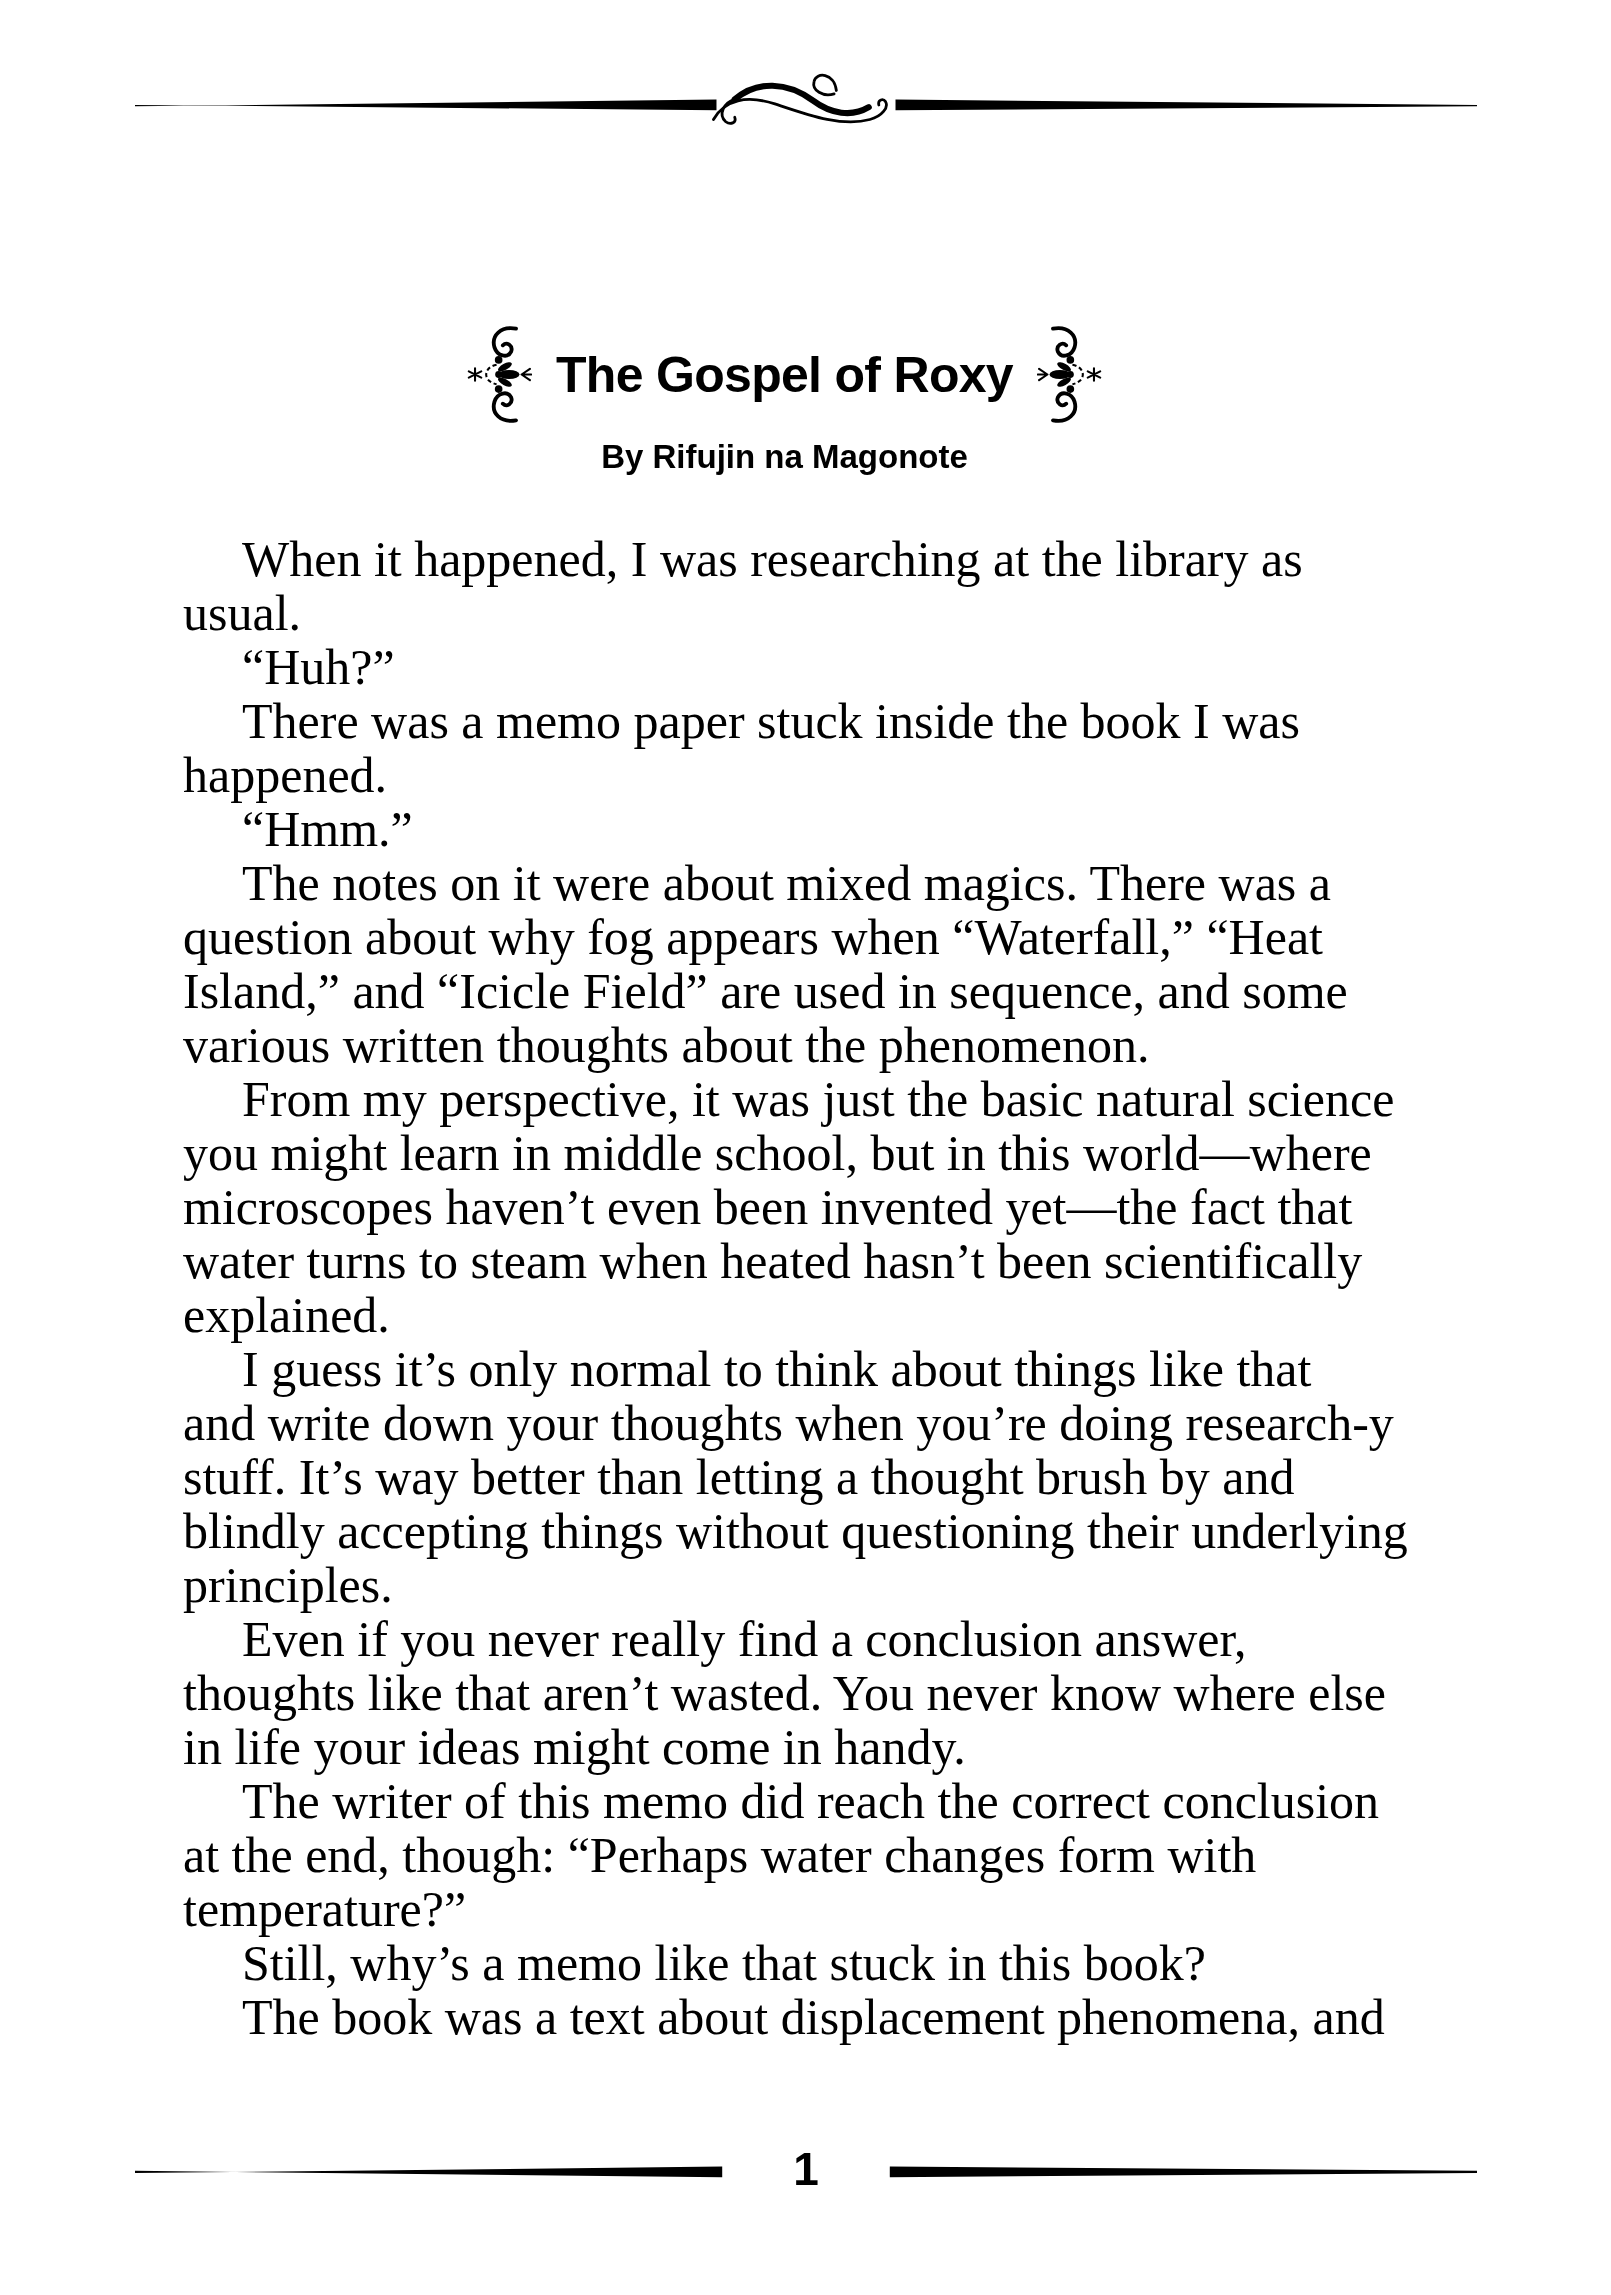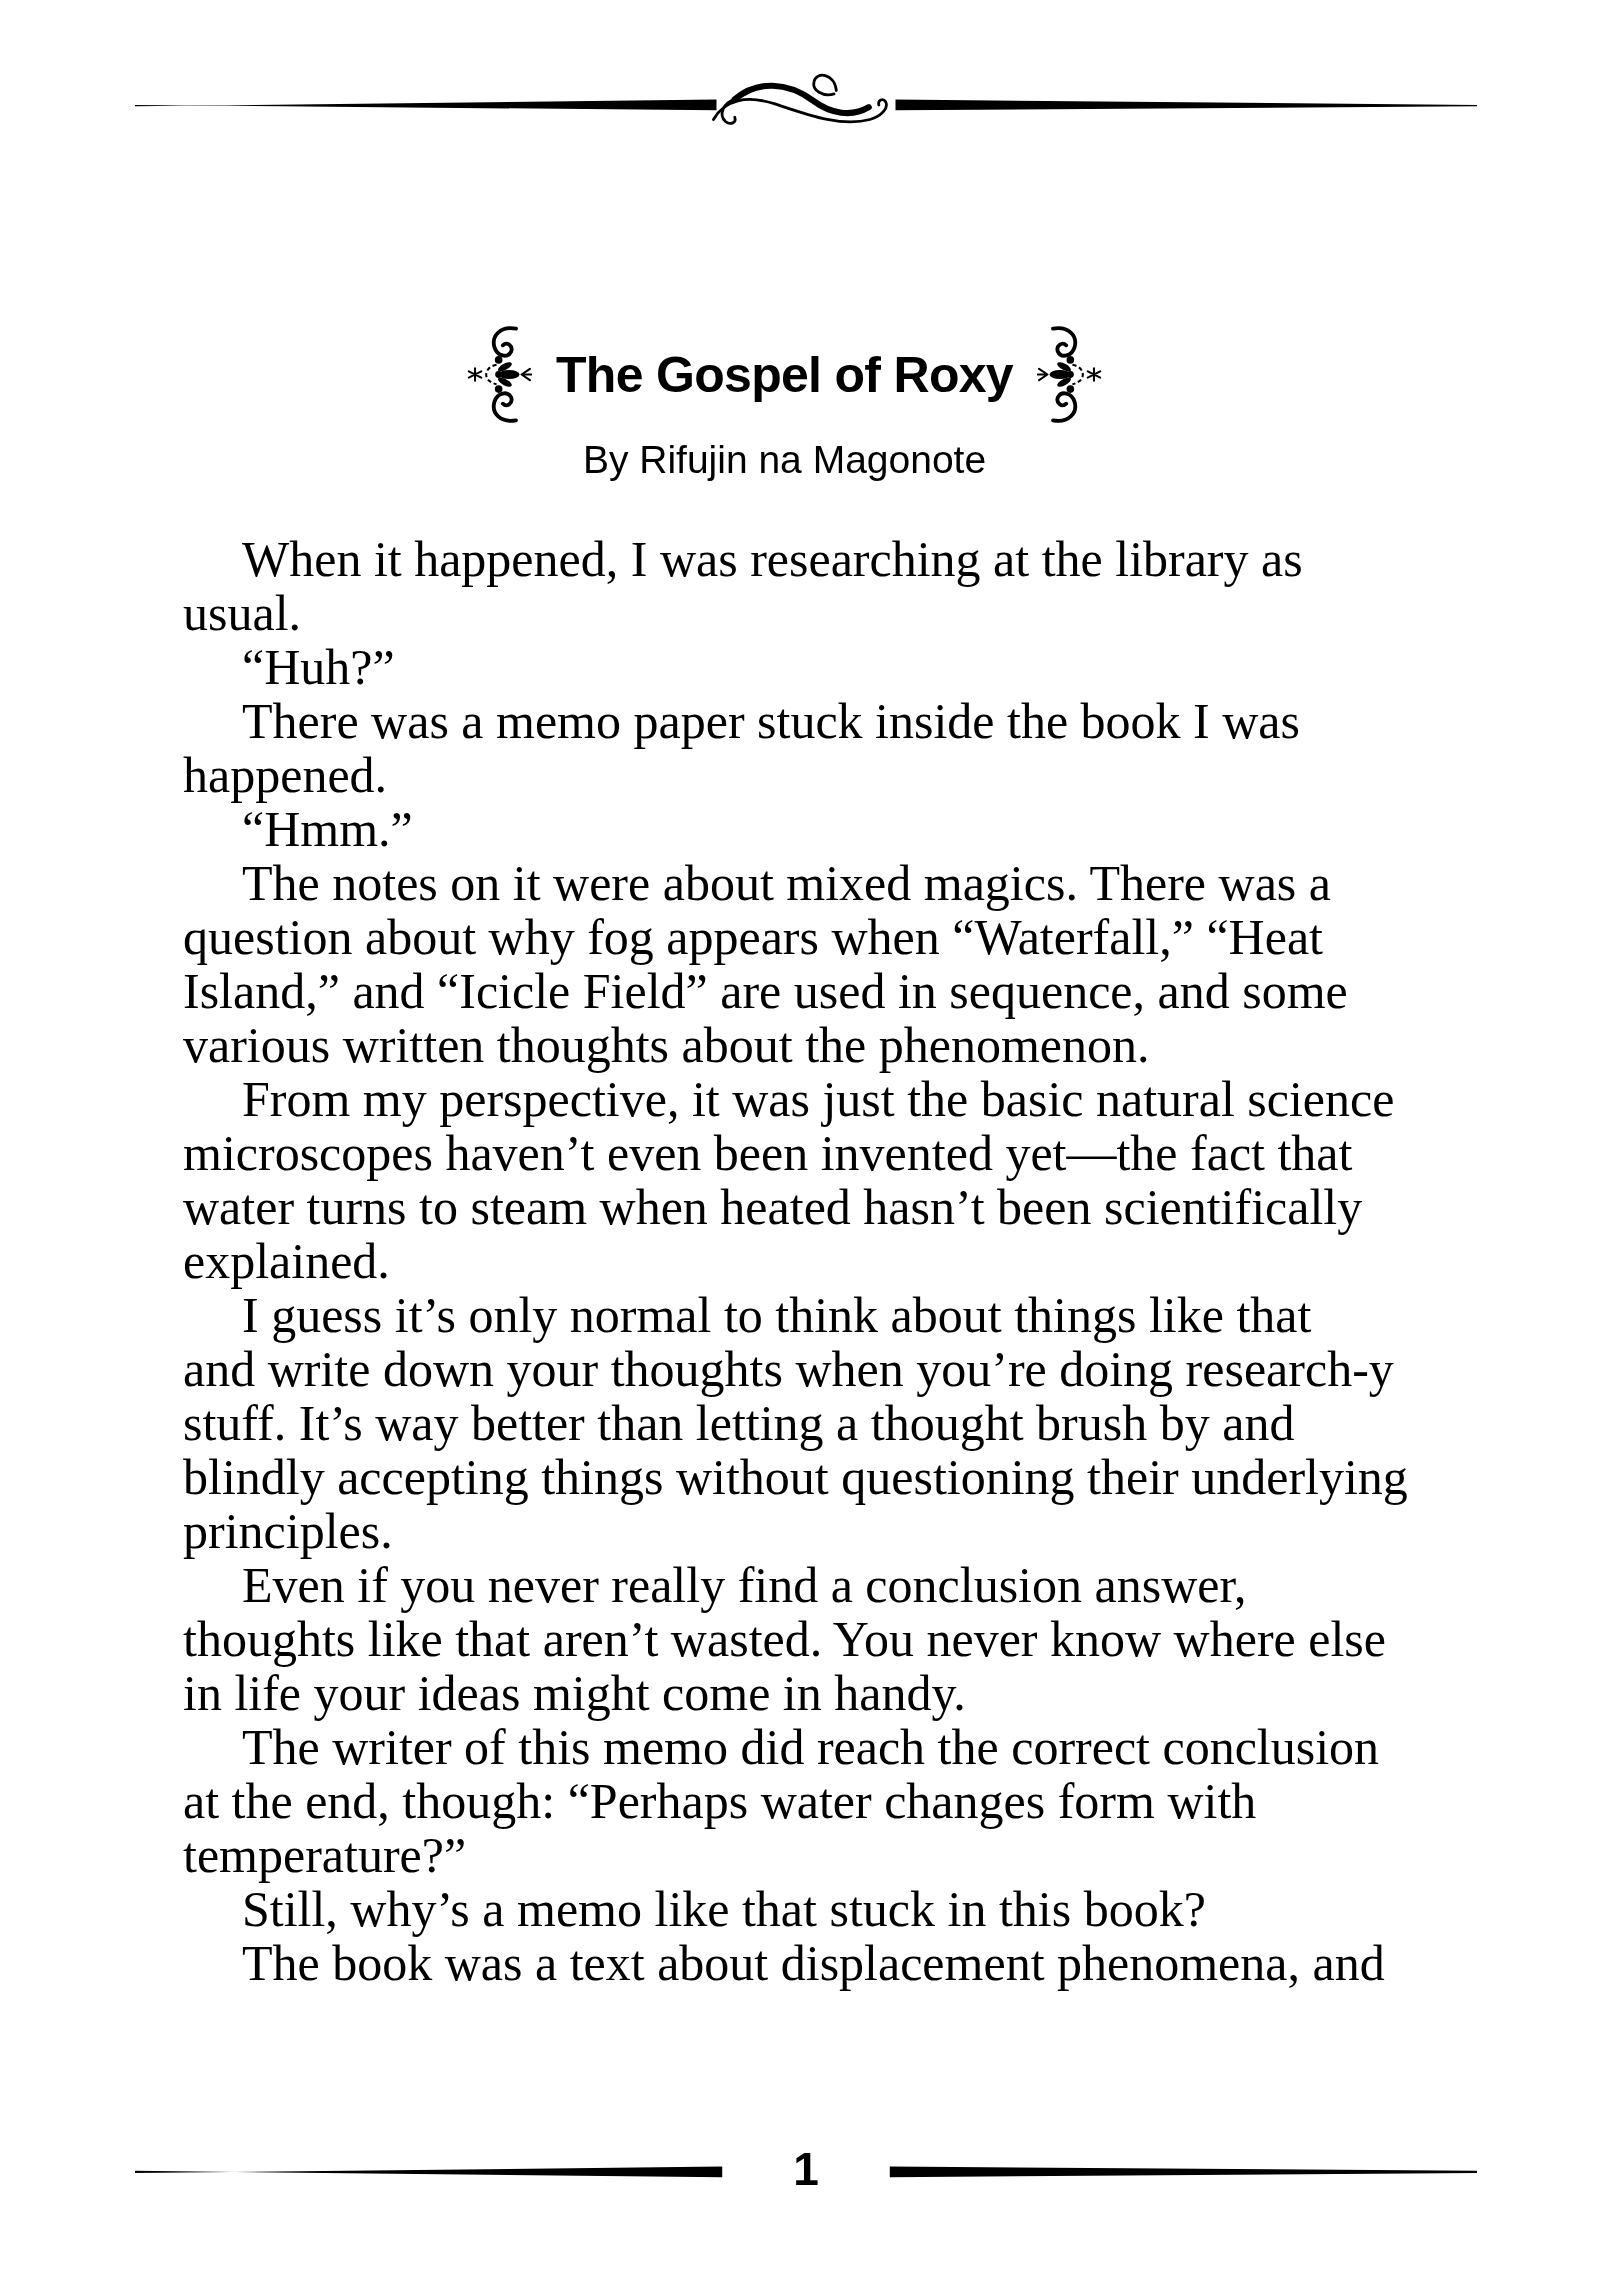--- a/index.html
+++ b/index.html
@@ -45,22 +45,22 @@
   .ornament { width: 66px; height: 99px; flex: 0 0 auto; }
   .ornament.mirrored { transform: scaleX(-1); }
 
   .byline {
     position: absolute;
     left: 183px;
     top: 438px;
     width: 1203px;
     text-align: center;
     font-family: "Liberation Sans", sans-serif;
-    font-weight: 400;
-    font-size: 39px;
+    font-weight: 700;
+    font-size: 33px;
     color: #000;
   }
 
   
   .body-text {
     position: absolute;
     left: 183px;
     top: 532px;
     width: 1217px;
     font-size: 50px;
@@ -160,20 +160,21 @@
       <span class="line">“Hmm.”</span>
     </p>
     <p class="">
       <span class="line">The notes on it were about mixed magics. There was a</span>
       <span class="line">question about why fog appears when “Waterfall,” “Heat</span>
       <span class="line">Island,” and “Icicle Field” are used in sequence, and some</span>
       <span class="line">various written thoughts about the phenomenon.</span>
     </p>
     <p class="">
       <span class="line">From my perspective, it was just the basic natural science</span>
+      <span class="line">you might learn in middle school, but in this world—where</span>
       <span class="line">microscopes haven’t even been invented yet—the fact that</span>
       <span class="line">water turns to steam when heated hasn’t been scientifically</span>
       <span class="line">explained.</span>
     </p>
     <p class="">
       <span class="line">I guess it’s only normal to think about things like that</span>
       <span class="line">and write down your thoughts when you’re doing research-y</span>
       <span class="line">stuff. It’s way better than letting a thought brush by and</span>
       <span class="line">blindly accepting things without questioning their underlying</span>
       <span class="line">principles.</span>

